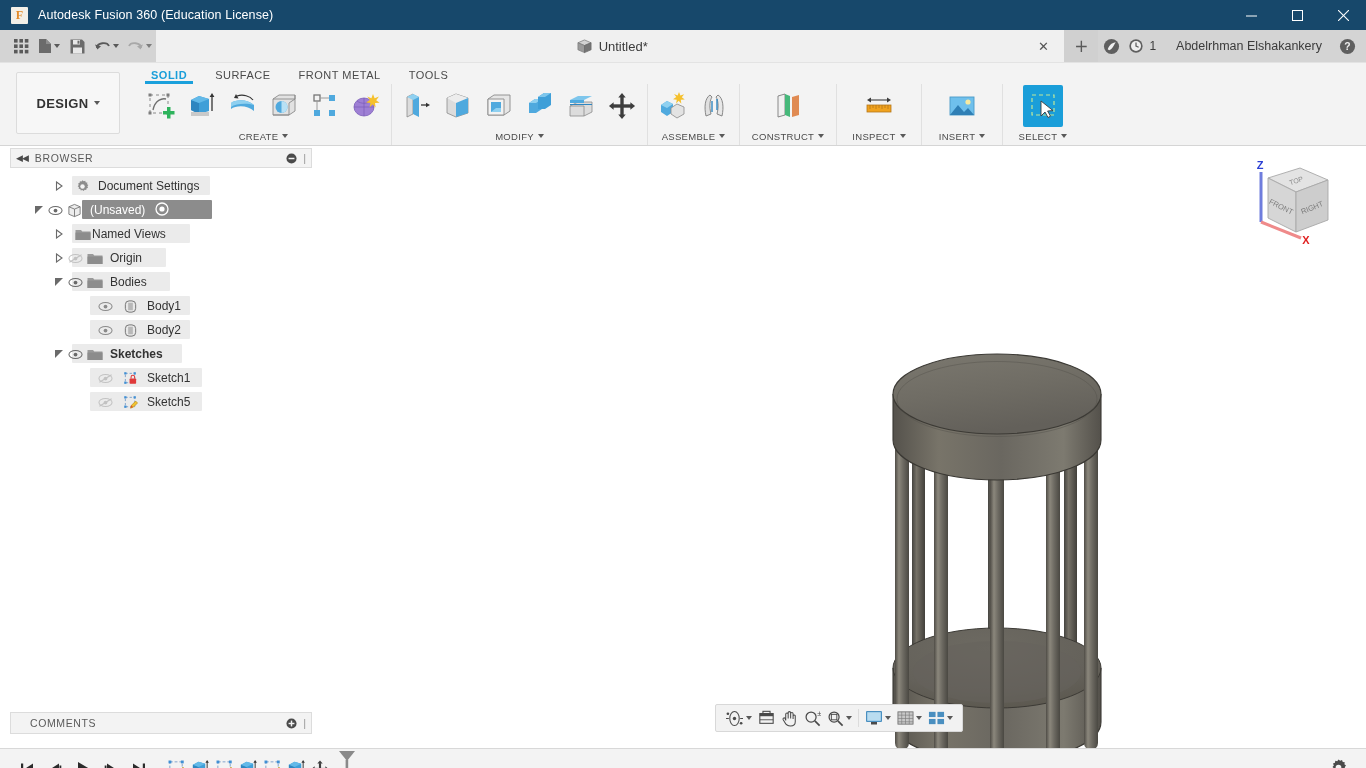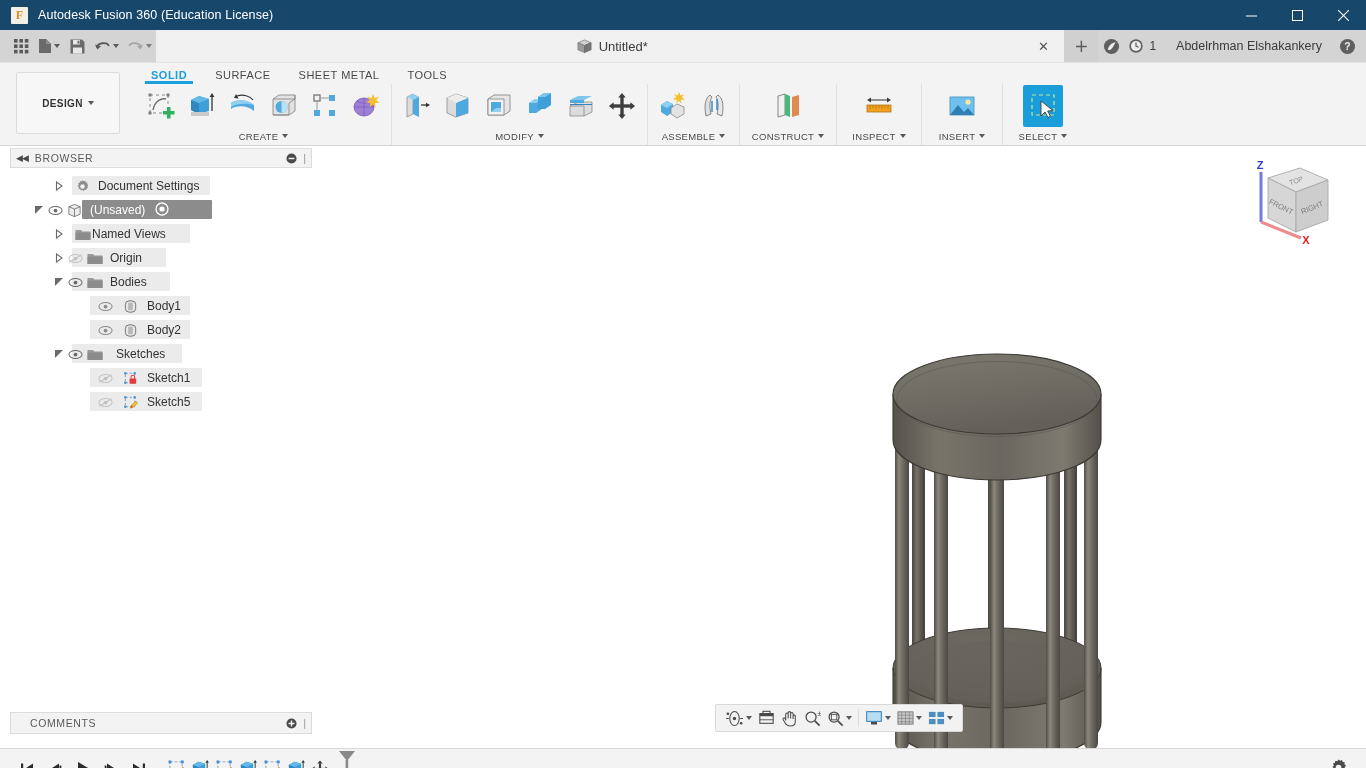--- a/index.html
+++ b/index.html
@@ -65,21 +65,21 @@
 
   
   #ribbon { height: 84px; background: #f3f3f3; border-bottom: 1px solid #d5d5d5; display: flex; position: relative; }
   #ribbon:after{ content:""; position:absolute; left:0; right:0; top:0; height:1px; background:#e3e3e3; }
 
   .design-box {
     width: 104px; height: 62px; margin: 10px 8px 0 16px;
     border: 1px solid #dcdcdc; background: #f7f7f7; border-radius: 2px;
     display: flex; align-items: center; justify-content: center; gap: 5px;
   }
-  .design-box .dlabel { font-size: 10px; font-weight: bold; letter-spacing: .4px; color: #333; }
+  .design-box .dlabel { font-size: 13px; font-weight: bold; letter-spacing: .4px; color: #333; }
 
   .ribbon-main { flex: 1; display: flex; flex-direction: column; }
   .ribbon-tabs { height: 22px; display: flex; align-items: flex-end; padding-left: 9px; gap: 0; }
   .rtab {
     font-size: 11px; letter-spacing: .5px; color: #4a4a4a; padding: 0 14px 3px 14px;
     font-weight: normal; position: relative;
   }
   .rtab.active { color: #1a9ed9; font-weight: bold; }
   .rtab.active:after {
     content: ""; position: absolute; left: 8px; right: 8px; bottom: 0; height: 3px; background: #1aa0dc;
@@ -284,21 +284,21 @@
 <div id="ribbon">
   <div class="design-box">
     <span class="dlabel">DESIGN</span>
     <span class="caret"></span>
   </div>
 
   <div class="ribbon-main">
     <div class="ribbon-tabs">
       <div class="rtab active">SOLID</div>
       <div class="rtab">SURFACE</div>
-      <div class="rtab">SHEET METAL</div>
+      <div class="rtab">FRONT METAL</div>
       <div class="rtab">TOOLS</div>
     </div>
 
     <div class="ribbon-groups">
 
       <div class="rgroup">
         <div class="rg-icons">
           <div class="ricon">
             <svg width="30" height="30" viewBox="0 0 30 30">
               <rect x="4" y="4" width="18" height="18" fill="none" stroke="#8a8a8a" stroke-width="1" stroke-dasharray="3 3"></rect>
@@ -873,21 +873,21 @@
                 <ellipse cx="8" cy="5.5" rx="7" ry="4.3" fill="none" stroke="#6a6a6a" stroke-width="1.1"></ellipse>
                 <circle cx="8" cy="5.5" r="2" fill="#6a6a6a"></circle>
               </svg>
           </span>
           <span class="ticon">
             <svg width="16" height="13" viewBox="0 0 16 13">
                 <path d="M0.5 2 h5.5 l1.3 1.6 h8.2 v8.4 h-15 z" fill="#9a9a9a"></path>
                 <rect x="0.5" y="4.6" width="15" height="7.4" fill="#8c8c8c"></rect>
               </svg>
           </span>
-          <span class="tlabel" style="padding-left:12px;">Sketches</span>
+          <span class="tlabel" style="padding-left:6px;font-weight:bold;">Sketches</span>
         </div>
       </div>
 
       <div class="trow">
         <div class="tbg" style="left:80px;width:112px;"></div>
         <div class="cell" style="padding-left:86px;">
           <span class="eye">
             <svg width="15" height="11" viewBox="0 0 16 11">
               <ellipse cx="8" cy="5.5" rx="7" ry="4.3" fill="none" stroke="#c2c2c2" stroke-width="1.1"></ellipse>
               <circle cx="8" cy="5.5" r="2" fill="#c2c2c2"></circle>

